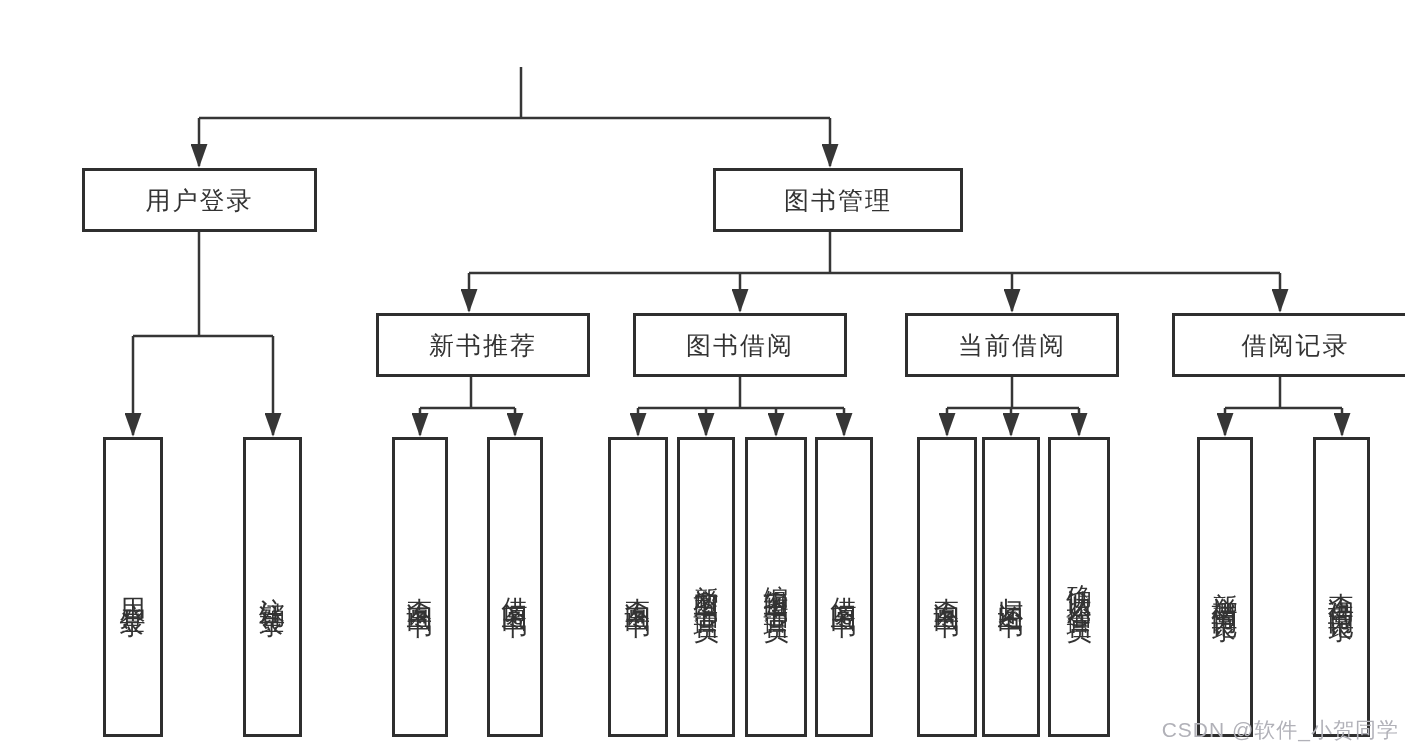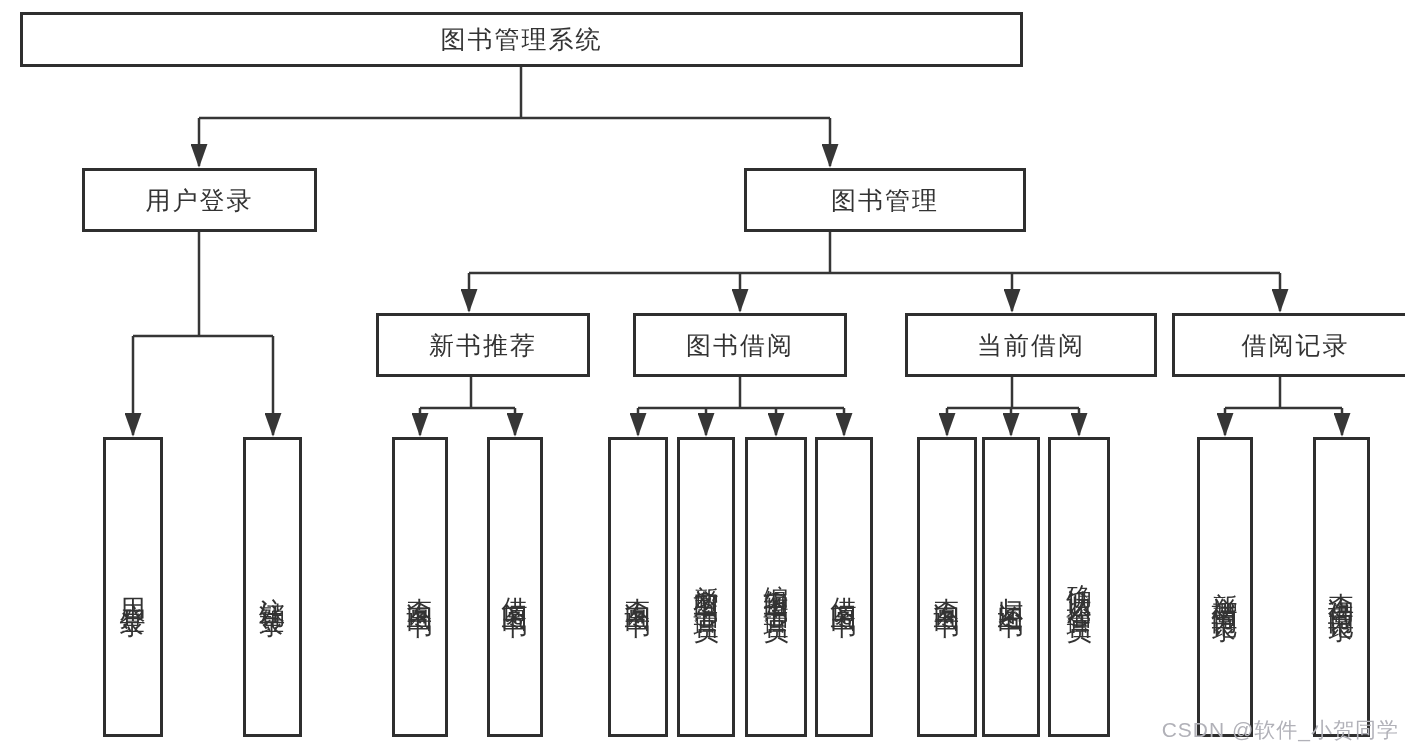--- a/index.html
+++ b/index.html
@@ -101,28 +101,27 @@
     </g>
 
     <g stroke="#363636" stroke-width="2.5" fill="none">
       <path d="M1280 377 V408"></path>
       <path d="M1225 408 H1342"></path>
       <line x1="1225" y1="408" x2="1225" y2="435" marker-end="url(#arrow)"></line>
       <line x1="1342" y1="408" x2="1342" y2="435" marker-end="url(#arrow)"></line>
     </g>
   </svg>
 
-  <div class="node h-node" style="left:20px;top:12px;width:1003px;height:55px;">图书管理系统</div>
 
   <div class="node h-node" style="left:82px;top:168px;width:235px;height:64px;">用户登录</div>
-  <div class="node h-node" style="left:744px;top:168px;width:282px;height:64px;">图书管理</div>
+  <div class="node h-node" style="left:713px;top:168px;width:250px;height:64px;">图书管理</div>
 
   <div class="node h-node" style="left:364px;top:313px;width:214px;height:64px;margin-left:12px;">新书推荐</div>
   <div class="node h-node" style="left:633px;top:313px;width:214px;height:64px;text-align:center;">图书借阅</div>
-  <div class="node h-node" style="left:905px;top:313px;width:252px;height:64px;">当前借阅</div>
+  <div class="node h-node" style="left:905px;top:313px;width:214px;height:64px;">当前借阅</div>
   <div class="node h-node" style="left:1172px;top:313px;width:247px;height:64px;">借阅记录</div>
 
   <div class="node v-node" style="left:103px;top:437px;width:60px;height:300px;">用户登录</div>
   <div class="node v-node" style="left:243px;top:437px;width:59px;height:300px;">注销登录</div>
 
   <div class="node v-node" style="left:392px;top:437px;width:56px;height:300px;">查询图书</div>
   <div class="node v-node" style="left:487px;top:437px;width:56px;height:300px;">借阅图书</div>
 
   <div class="node v-node" style="left:608px;top:437px;width:60px;height:300px;">查询图书</div>
   <div class="node v-node v-long" style="left:677px;top:437px;width:58px;height:300px;">新增图书（管理员）</div>

